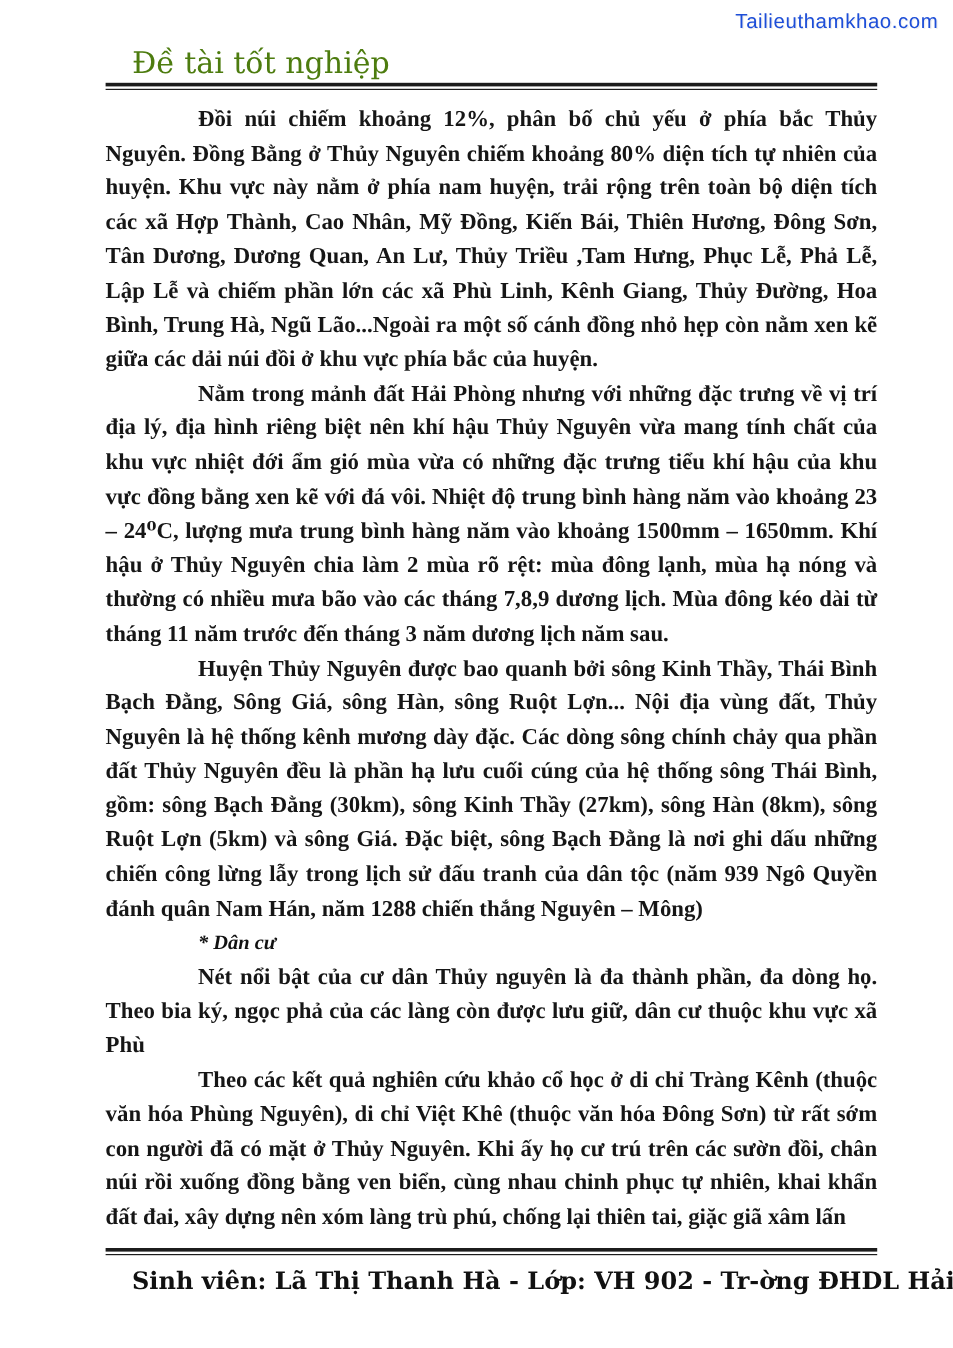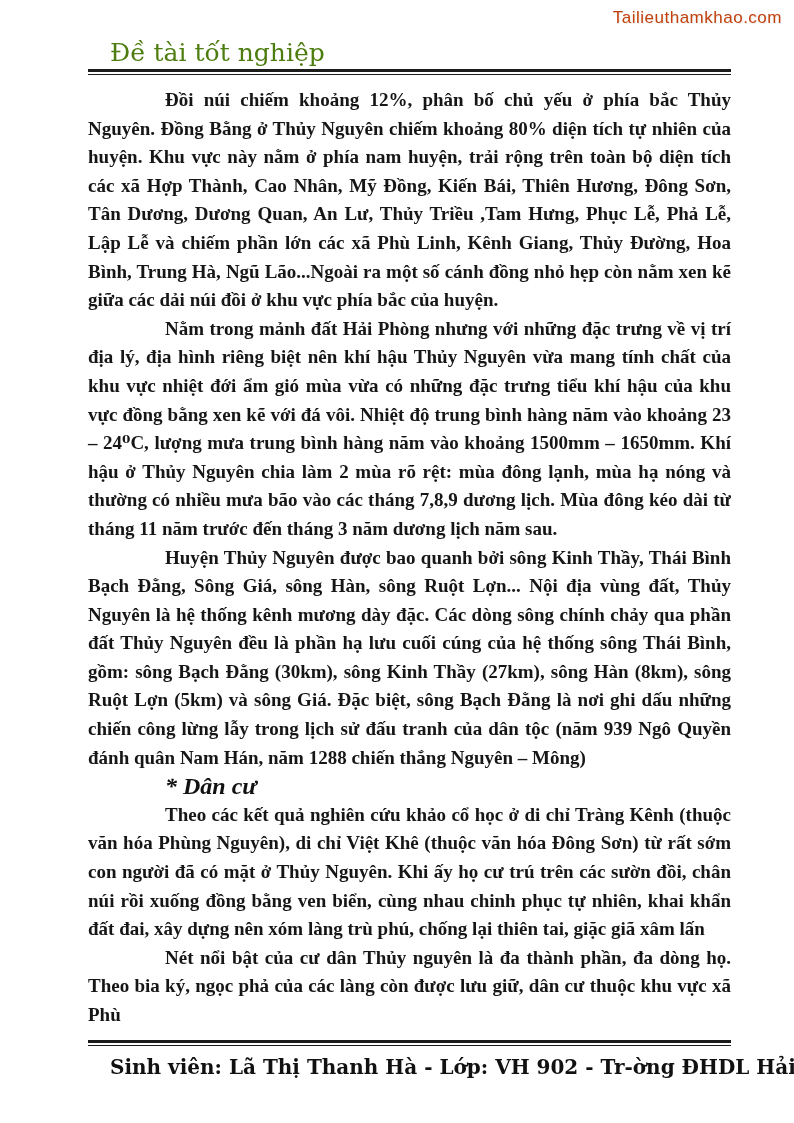--- a/index.html
+++ b/index.html
@@ -17,21 +17,21 @@
     overflow: hidden;
     color: #161616;
     font-family: "Liberation Serif", "DejaVu Serif", serif;
   }
   .watermark {
     position: absolute;
     top: 8px;
     right: 12px;
     font-family: "Liberation Sans", "DejaVu Sans", sans-serif;
     font-size: 17px;
-    color: #c2410c;
+    color: #1d4ed8;
     text-shadow: 1px 1px 0 #efefef;
     letter-spacing: 0.5px;
   }
   .header {
     margin-top: 40px;
   }
   .header-title {
     font-family: "DejaVu Serif", serif;
     font-size: 25px;
     line-height: 26px;
@@ -60,21 +60,21 @@
   .section-heading {
     margin: 0;
     margin-left: 34px;
     font-size: 19.5px;
     line-height: 28.6px;
     font-weight: bold;
     color: #111;
   }
   .subheading {
     margin: 0;
-    font-size: 24px;
+    font-size: 17px;
     line-height: 28.6px;
     text-indent: 77px;
     font-weight: bold;
     font-style: italic;
     color: #111;
   }
   .footer {
     position: absolute;
     left: 88px;
     right: 63px;
@@ -105,22 +105,22 @@
   <div class="header">
     <div class="header-title">Đề tài tốt nghiệp</div>
     <div class="rule-double"></div>
   </div>
 
   <div class="body-text">
     <p class="para">Đồi núi chiếm khoảng 12%, phân bố chủ yếu ở phía bắc Thủy Nguyên. Đồng Bằng ở Thủy Nguyên chiếm khoảng 80% diện tích tự nhiên của huyện. Khu vực này nằm ở phía nam huyện, trải rộng trên toàn bộ diện tích các xã Hợp Thành, Cao Nhân, Mỹ Đồng, Kiến Bái, Thiên Hương, Đông Sơn, Tân Dương, Dương Quan, An Lư, Thủy Triều ,Tam Hưng, Phục Lễ, Phả Lễ, Lập Lễ và chiếm phần lớn các xã Phù Linh, Kênh Giang, Thủy Đường, Hoa Bình, Trung Hà, Ngũ Lão...Ngoài ra một số cánh đồng nhỏ hẹp còn nằm xen kẽ giữa các dải núi đồi ở khu vực phía bắc của huyện.</p>
     <p class="para">Nằm trong mảnh đất Hải Phòng nhưng với những đặc trưng về vị trí địa lý, địa hình riêng biệt nên khí hậu Thủy Nguyên vừa mang tính chất của khu vực nhiệt đới ẩm gió mùa vừa có những đặc trưng tiểu khí hậu của khu vực đồng bằng xen kẽ với đá vôi. Nhiệt độ trung bình hàng năm vào khoảng 23 – 24⁰C, lượng mưa trung bình hàng năm vào khoảng 1500mm – 1650mm. Khí hậu ở Thủy Nguyên chia làm 2 mùa rõ rệt: mùa đông lạnh, mùa hạ nóng và thường có nhiều mưa bão vào các tháng 7,8,9 dương lịch. Mùa đông kéo dài từ tháng 11 năm trước đến tháng 3 năm dương lịch năm sau.</p>
     <p class="para">Huyện Thủy Nguyên được bao quanh bởi sông Kinh Thầy, Thái Bình Bạch Đằng, Sông Giá, sông Hàn, sông Ruột Lợn... Nội địa vùng đất, Thủy Nguyên là hệ thống kênh mương dày đặc. Các dòng sông chính chảy qua phần đất Thủy Nguyên đều là phần hạ lưu cuối cúng của hệ thống sông Thái Bình, gồm: sông Bạch Đằng (30km), sông Kinh Thầy (27km), sông Hàn (8km), sông Ruột Lợn (5km) và sông Giá. Đặc biệt, sông Bạch Đằng là nơi ghi dấu những chiến công lừng lẫy trong lịch sử đấu tranh của dân tộc (năm 939 Ngô Quyền đánh quân Nam Hán, năm 1288 chiến thắng Nguyên – Mông)</p>
     <p class="subheading">* Dân cư</p>
+    <p class="para">Nét nổi bật của cư dân Thủy nguyên là đa thành phần, đa dòng họ. Theo bia ký, ngọc phả của các làng còn được lưu giữ, dân cư thuộc khu vực xã Phù</p>
     <p class="para">Theo các kết quả nghiên cứu khảo cổ học ở di chỉ Tràng Kênh (thuộc văn hóa Phùng Nguyên), di chỉ Việt Khê (thuộc văn hóa Đông Sơn) từ rất sớm con người đã có mặt ở Thủy Nguyên. Khi ấy họ cư trú trên các sườn đồi, chân núi rồi xuống đồng bằng ven biển, cùng nhau chinh phục tự nhiên, khai khẩn đất đai, xây dựng nên xóm làng trù phú, chống lại thiên tai, giặc giã xâm lấn</p>
-    <p class="para">Nét nổi bật của cư dân Thủy nguyên là đa thành phần, đa dòng họ. Theo bia ký, ngọc phả của các làng còn được lưu giữ, dân cư thuộc khu vực xã Phù</p>
   </div>
 
   <div class="footer">
     <div class="rule-double"></div>
     <div class="footer-row">
       <span class="footer-left">Sinh viên: Lã Thị Thanh Hà - Lớp: VH 902 - Tr-ờng ĐHDL Hải Phòng</span>
 
     </div>
   </div>
 

